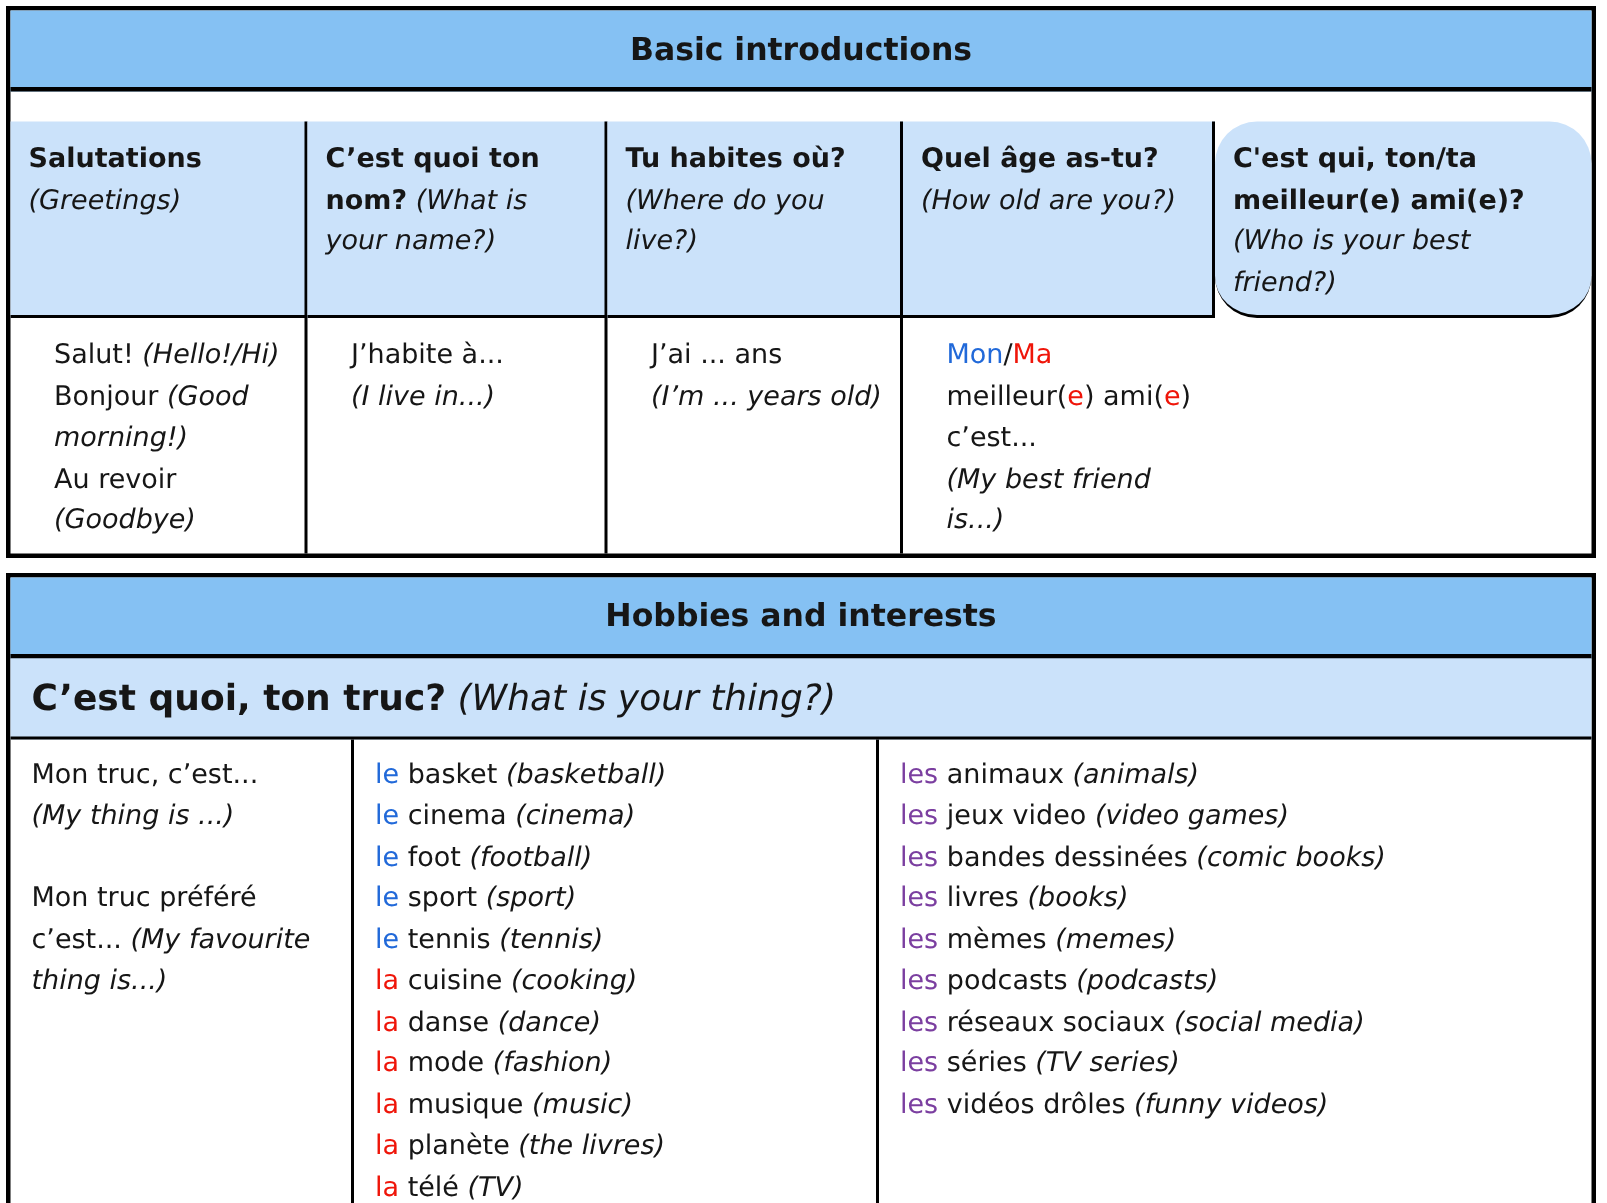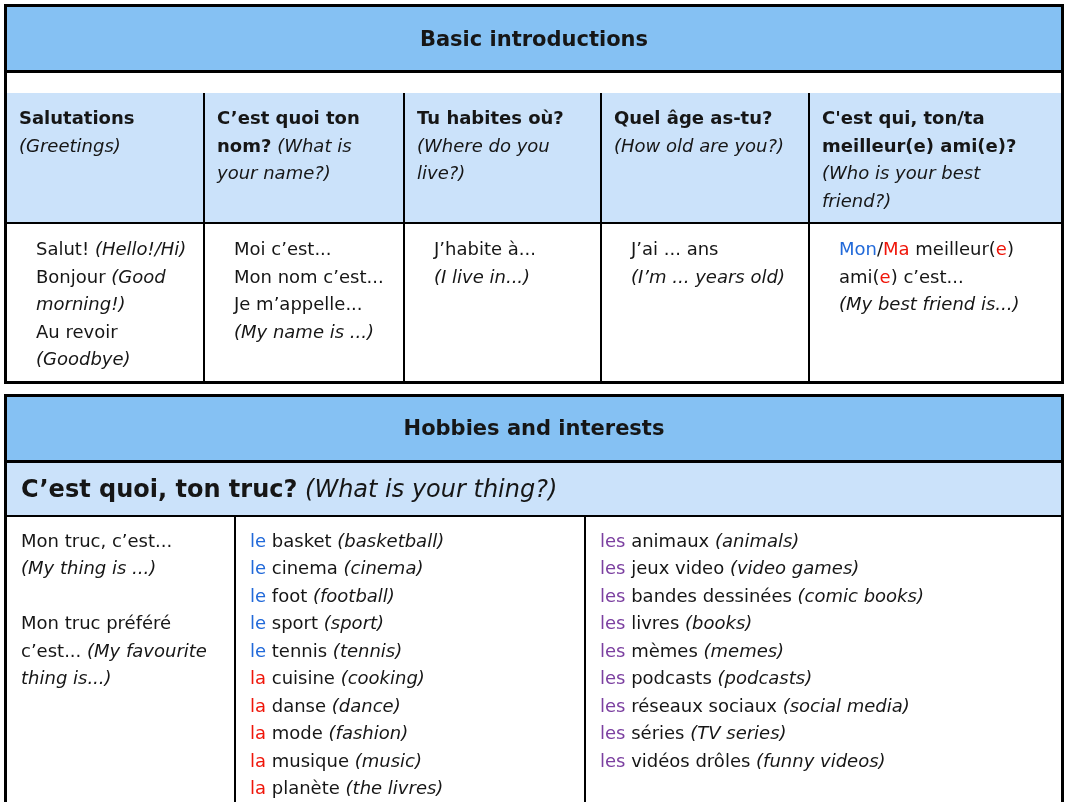--- a/index.html
+++ b/index.html
@@ -4,32 +4,32 @@
 <style>
   *{box-sizing:border-box;margin:0;padding:0;}
   html,body{width:1071px;height:802px;overflow:hidden;background:#ffffff;}
   body{font-family:"DejaVu Sans",sans-serif;color:var(--text,#161616);}
   .page{width:1060px;margin:4px 0 0 4px;}
   .tbl{border:3px solid var(--border,#000);background:#fff;}
   .tbl-gap{height:10px;}
   .title-row{
     background:var(--table-title-bg,#85C1F3);
     border-bottom:3px solid var(--border,#000);
-    height:66px;display:flex;align-items:center;justify-content:center;
+    height:54px;display:flex;align-items:center;justify-content:center;
     font-weight:bold;font-size:21px;
   }
   .grid{display:grid;}
   .t1cols{grid-template-columns:198px 200px 197px 208px 1fr;}
   .t2cols{grid-template-columns:229px 350px 1fr;}
   .cell{
     padding:11px 10px 8px 12px;
     font-size:18px;line-height:27.5px;
     border-right:2px solid var(--border,#000);
   }
-  .cell:last-child{border-right:none;}
+  .cell:last-child{border-right:none;border-radius:28px;}
   .hdr{
     background:var(--table-header-bg,#CBE2FA);
     border-bottom:2px solid var(--border,#000);
     min-height:124px;
     margin-top:20px;
   }
   .t1body .cell{min-height:147px;padding-left:29px;}
   .sub{
     background:var(--table-header-bg,#CBE2FA);
     border-bottom:2px solid var(--border,#000);
@@ -68,26 +68,20 @@
       <div class="cell hdr">
           <div class="line"><span class="b">C'est qui, ton/ta meilleur(e) ami(e)?</span><span> </span><span class="i">(Who is your best friend?)</span></div>
         </div>
     </div>
     <div class="grid t1cols t1body">
       <div class="cell">
           <div class="line"><span>Salut! </span><span class="i">(Hello!/Hi)</span></div>
           <div class="line"><span>Bonjour </span><span class="i">(Good morning!)</span></div>
           <div class="line"><span>Au revoir</span></div>
           <div class="line"><span class="i">(Goodbye)</span></div>
-        </div>
-      <div class="cell">
-          <div class="line"><span>Moi c’est...</span></div>
-          <div class="line"><span>Mon nom c’est...</span></div>
-          <div class="line"><span>Je m’appelle...</span></div>
-          <div class="line"><span class="i">(My name is ...)</span></div>
         </div>
       <div class="cell">
           <div class="line"><span>J’habite à...</span></div>
           <div class="line"><span class="i">(I live in...)</span></div>
         </div>
       <div class="cell">
           <div class="line"><span>J’ai ... ans</span></div>
           <div class="line"><span class="i">(I’m ... years old)</span></div>
         </div>
       <div class="cell">

